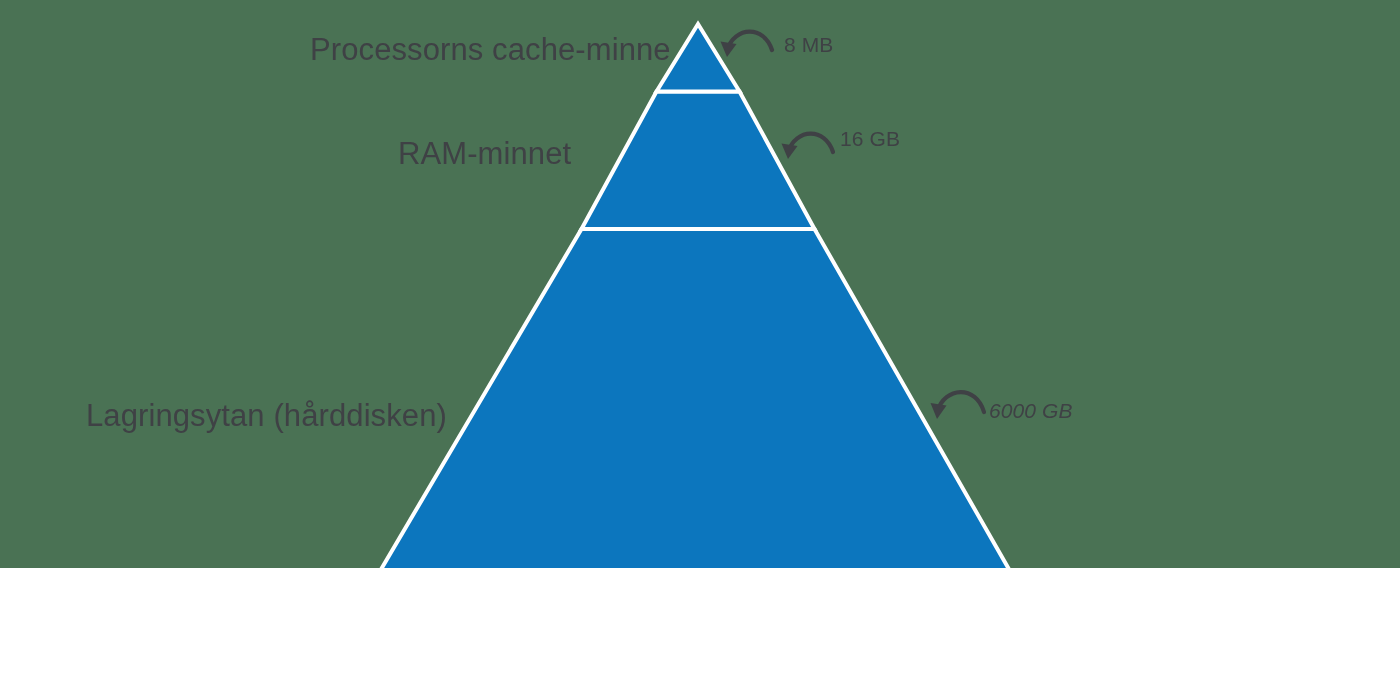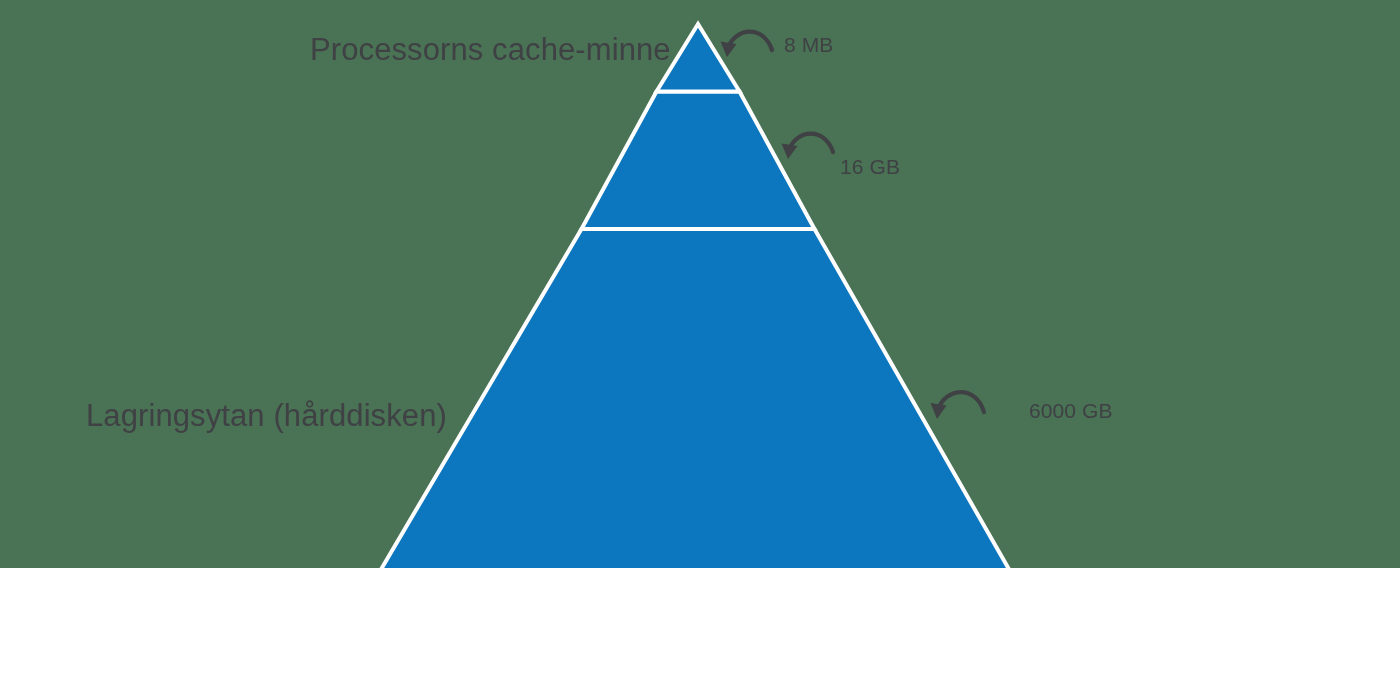--- a/index.html
+++ b/index.html
@@ -41,22 +41,22 @@
     font-size: 21px;
     line-height: 1;
     white-space: nowrap;
     letter-spacing: 0.1px;
   }
   #label-cache   { left: 310px; top: 34px; }
   #label-ram     { left: 398px; top: 138px; }
   #label-storage { left: 86px;  top: 400px; }
 
   #value-cache   { left: 784px;  top: 34px; }
-  #value-ram     { left: 840px;  top: 156px; }
-  #value-storage { left: 1029px;  top: 400px; }
+  #value-ram     { left: 840px;  top: 128px; }
+  #value-storage { left: 989px;  top: 400px; font-style: italic; }
 </style>
 </head>
 <body>
 
 <div id="canvas">
 
   <div id="bg-layer" style="background: rgb(74, 114, 84);"></div>
 
   <svg id="pyramid-svg" viewBox="0 0 1400 700">
 
@@ -80,20 +80,21 @@
     </g>
 
     <g>
       <path d="M 984,412 C 976,385 945,386 937,412" fill="none" stroke="#3f4145" stroke-width="4.2" stroke-linecap="round"></path>
       <polygon points="937,419 930.5,403 946.5,405.5" fill="#3f4145"></polygon>
     </g>
   </svg>
 
   <div class="tier-label" id="label-cache" style="color: rgb(63, 65, 69);">Processorns cache-minne</div>
 
+  <div class="tier-label" id="label-ram" style="color: rgb(63, 65, 69);">RAM-minnet</div>
 
   <div class="tier-label" id="label-storage" style="color: rgb(63, 65, 69); text-align: right;">Lagringsytan (hårddisken)</div>
 
   <div class="value-label" id="value-cache" style="color: rgb(63, 65, 69);">8 MB</div>
 
   <div class="value-label" id="value-ram" style="color: rgb(63, 65, 69);">16 GB</div>
 
   <div class="value-label" id="value-storage" style="color: rgb(63, 65, 69);">6000 GB</div>
 
 </div>

